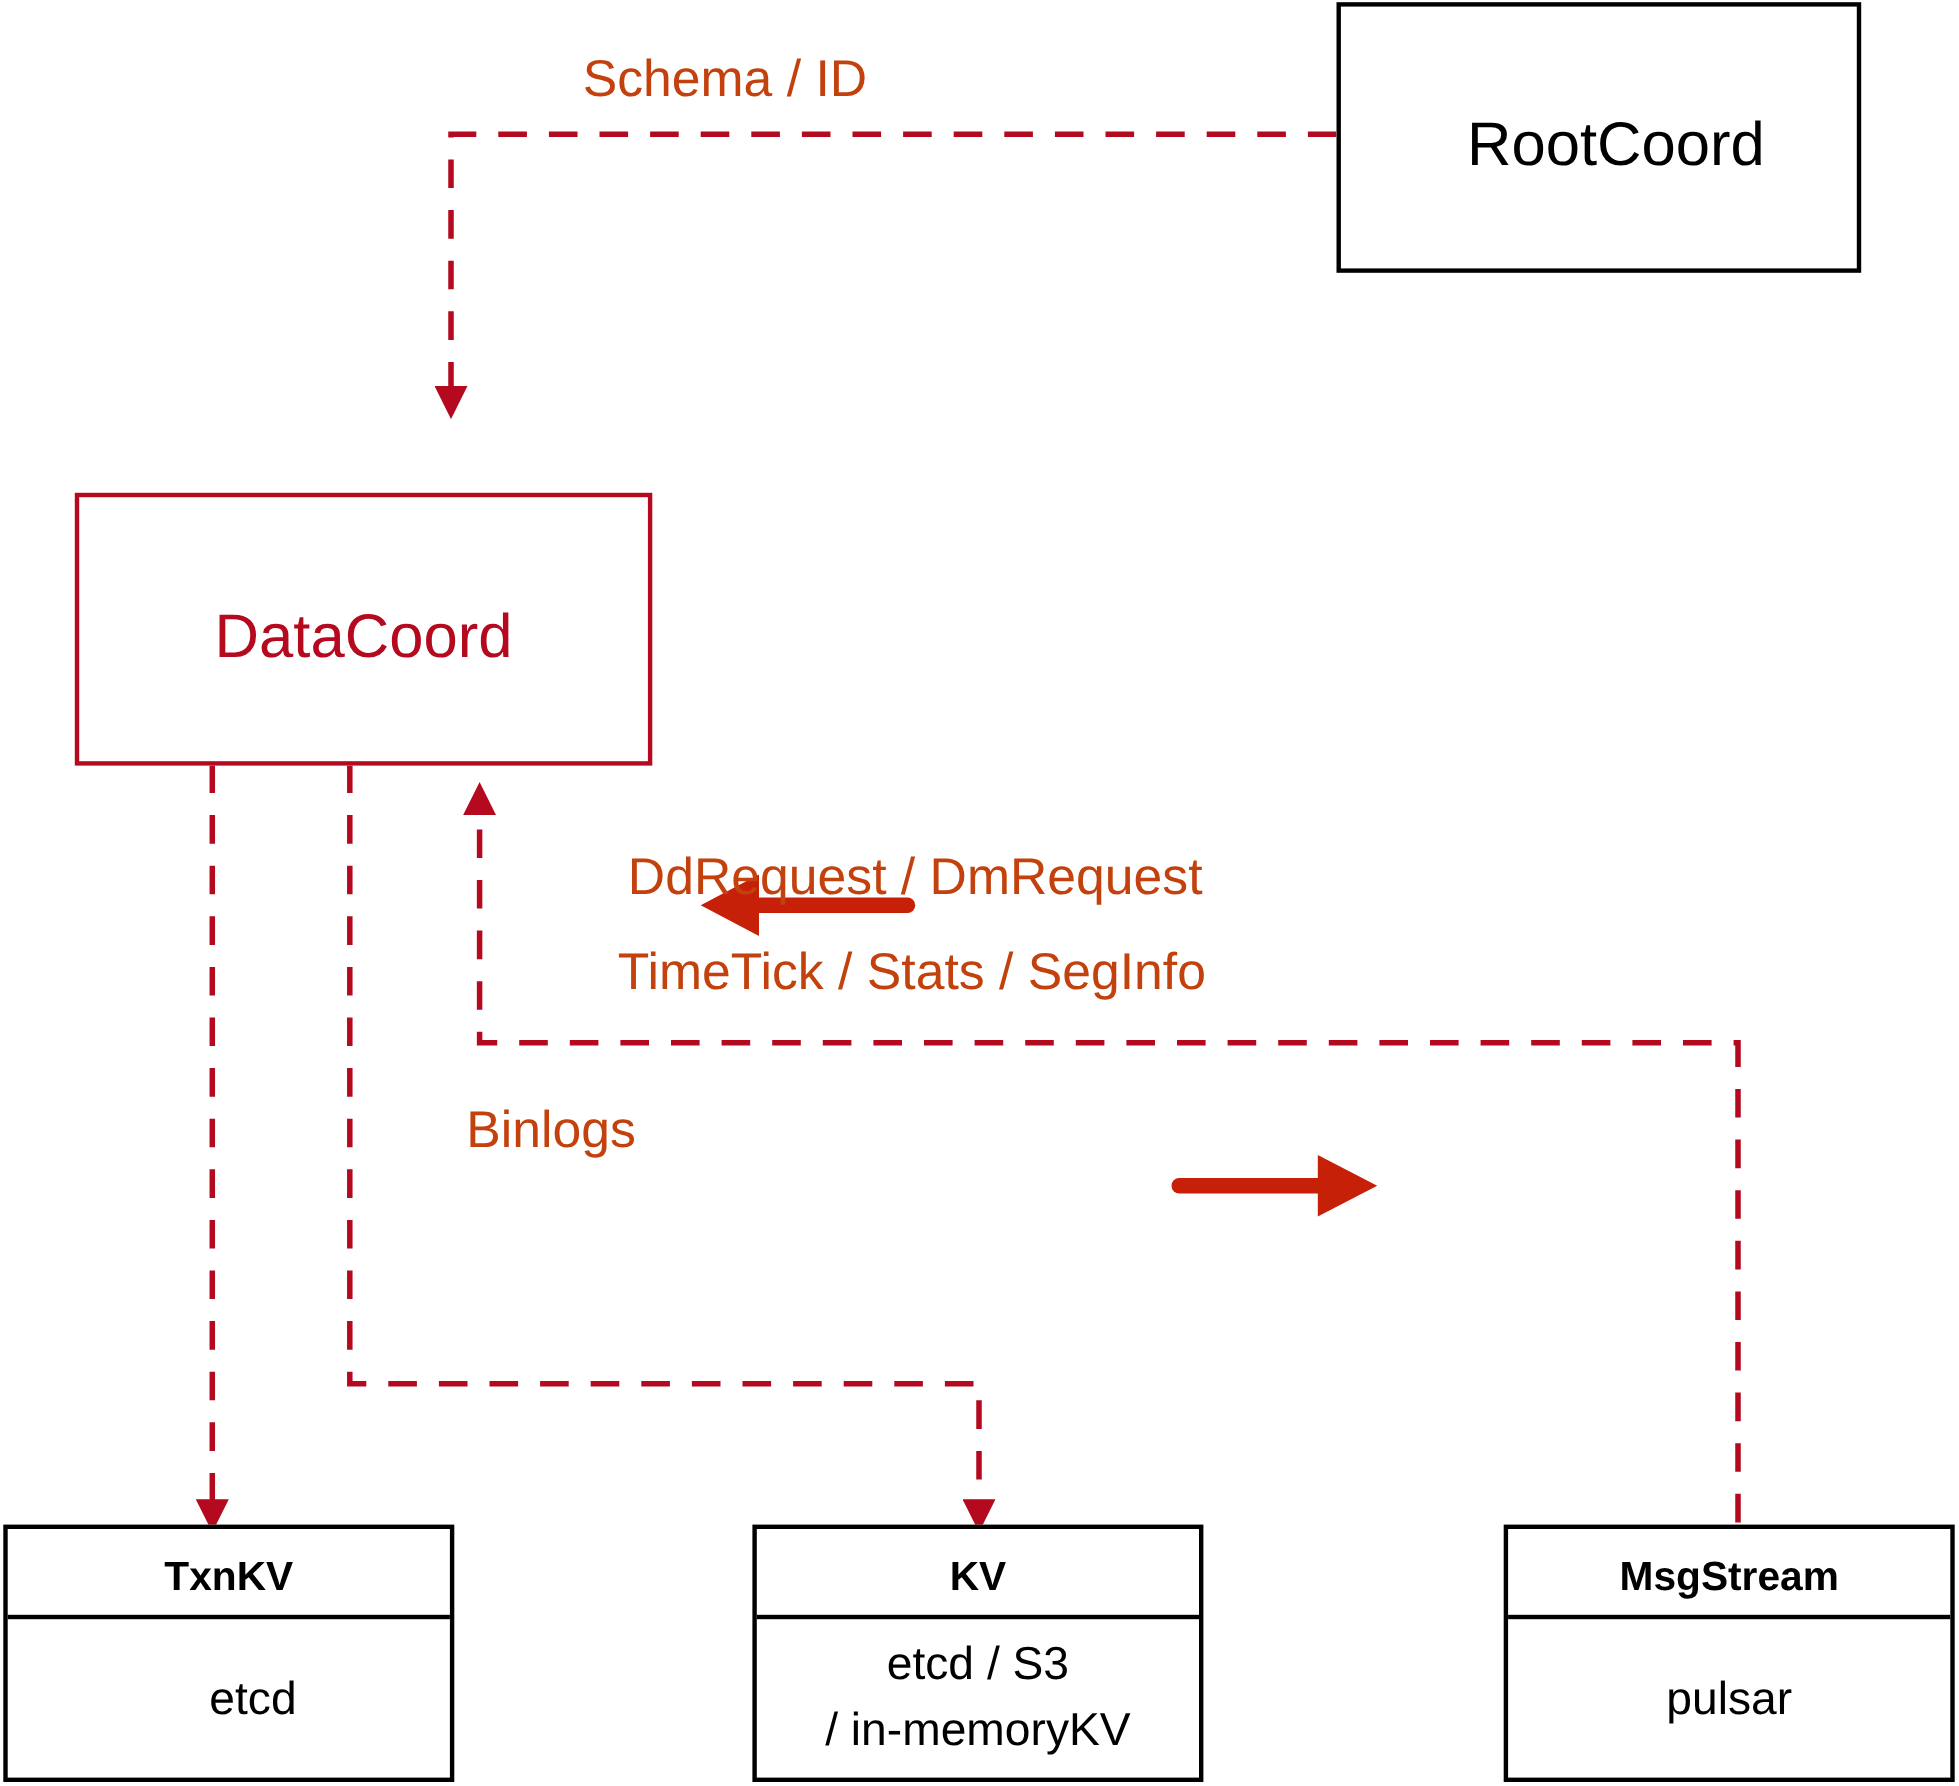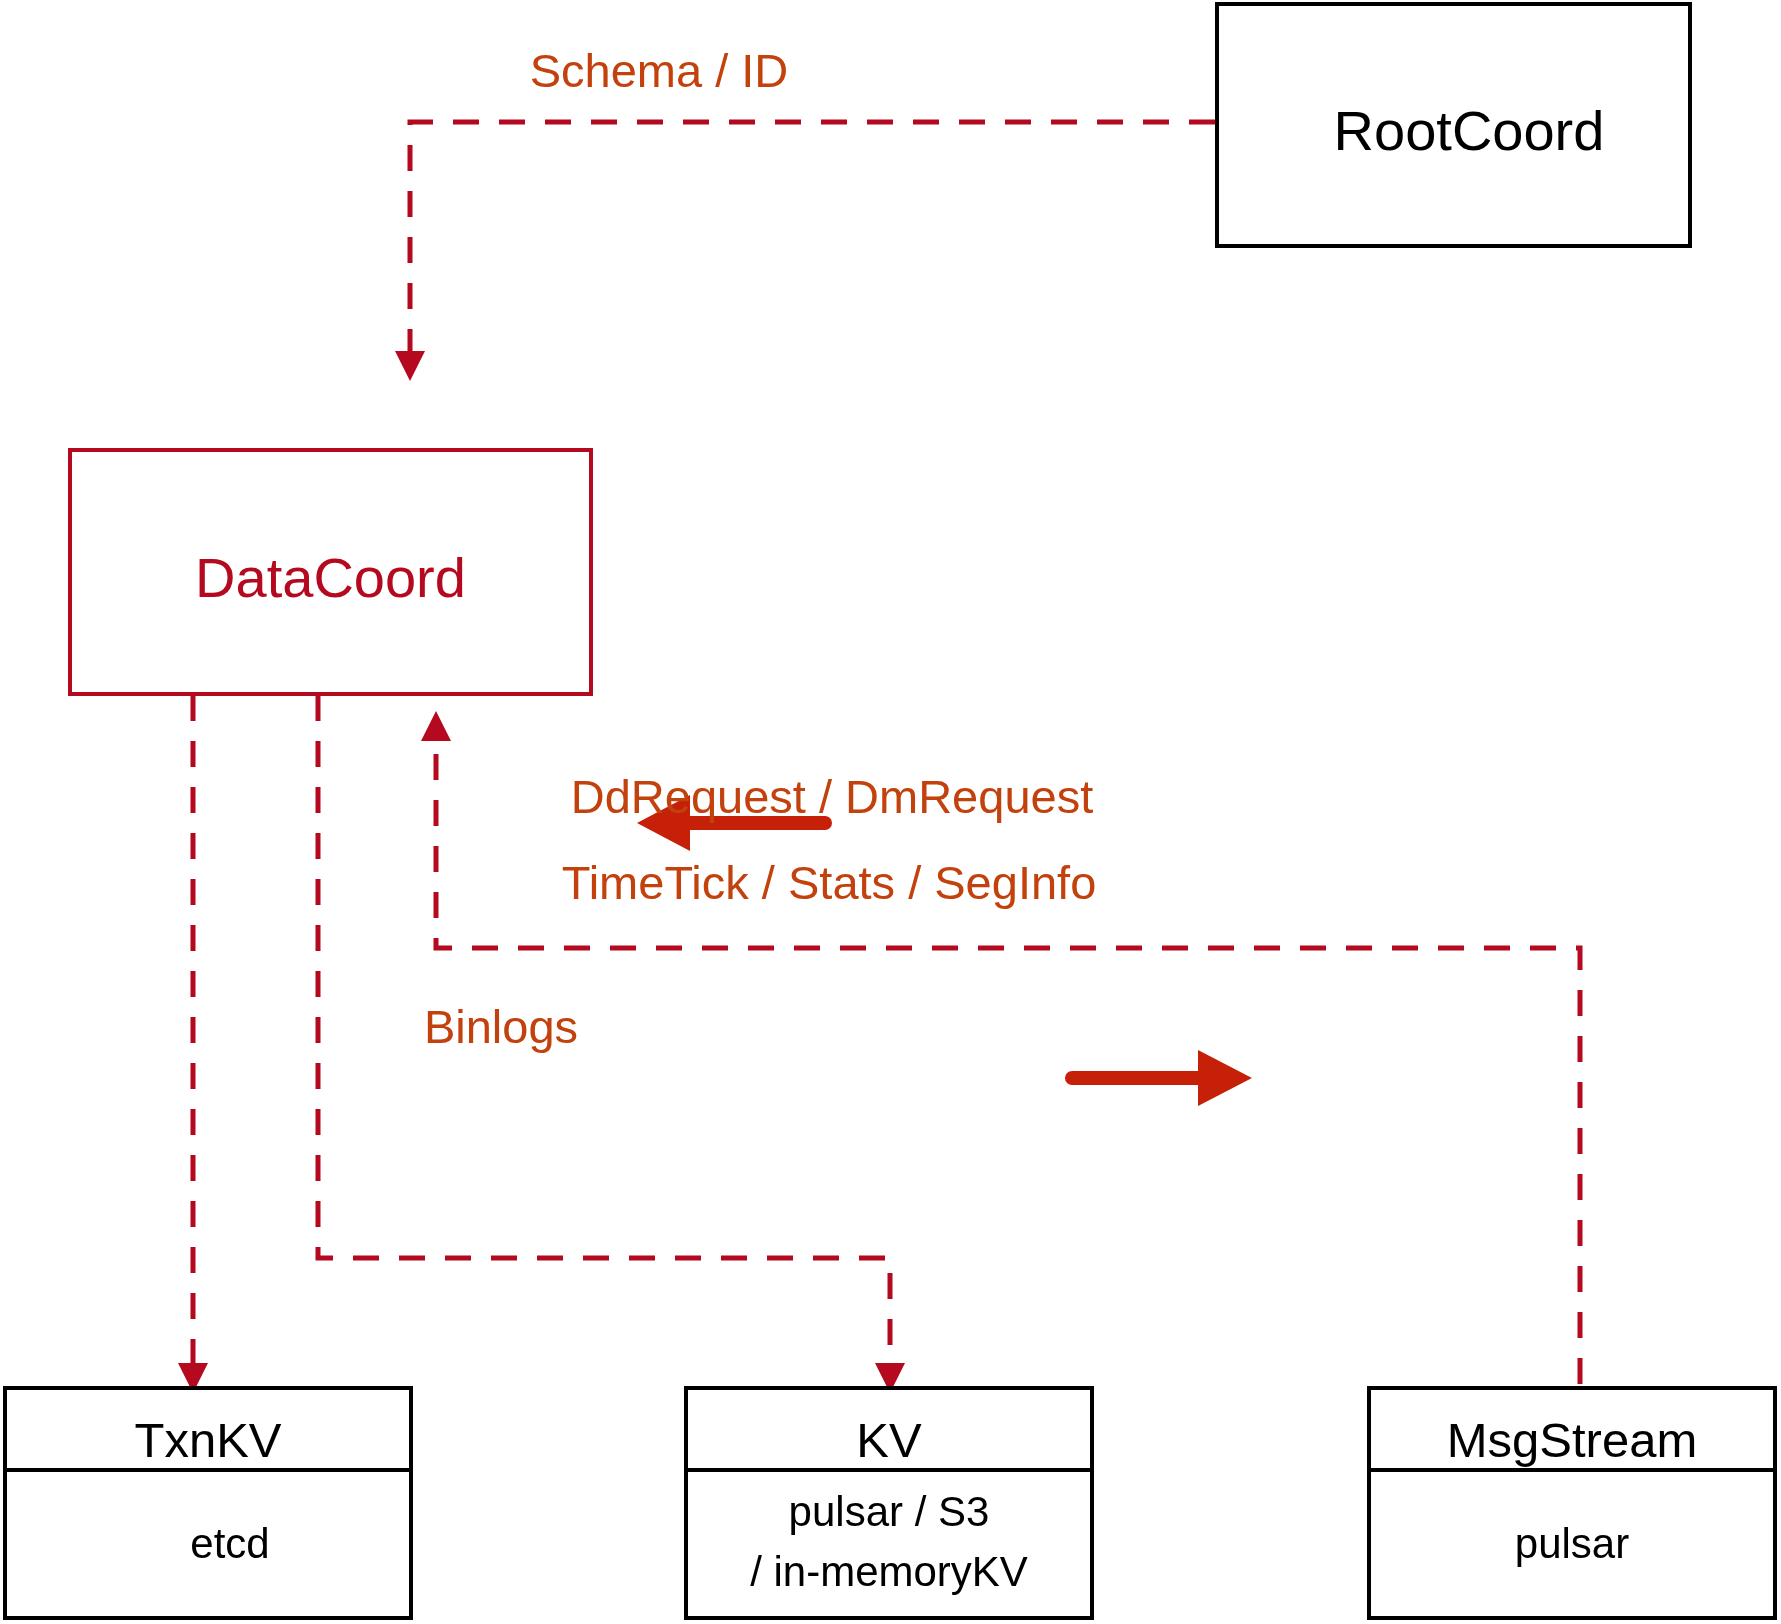--- a/index.html
+++ b/index.html
@@ -8,21 +8,21 @@
   .box{position:absolute;box-sizing:border-box;background:#fff;}
   .box-black{border:4px solid #000;}
   .box-red{border:4px solid #b4091e;}
   .box-title{position:absolute;left:0;right:0;text-align:center;}
   .lbl{position:absolute;white-space:nowrap;color:#000;}
   .lbl-center{transform:translateX(-50%);}
   .divider{position:absolute;left:0;right:0;height:0;border-top:4px solid #000;}
   svg.overlay{position:absolute;left:0;top:0;width:1781px;height:1624px;pointer-events:none;}
   .node-label{font-size:56px;color:#000;padding-left:31px;}
   .node-label-red{font-size:56px;color:#b4091e;}
-  .node-head{font-size:49px;font-weight:normal;color:#000;}
+  .node-head{font-size:37px;font-weight:bold;color:#000;}
   .node-sub{font-size:42px;color:#000;}
   .edge-label{font-size:47px;color:#c2410c;}
 </style>
 </head>
 <body>
 
 <div id="canvas">
 
   <svg class="overlay" viewBox="0 0 1781 1624">
     <defs>
@@ -68,21 +68,21 @@
 
   <div class="box box-black" style="left:3px; top:1386px; width:410px; height:234px;">
     <div class="box-title node-head" style="top:22px;">TxnKV</div>
     <div class="divider" style="top:78px;"></div>
     <div class="box-title node-sub" style="top:130px;margin-left:44px;">etcd</div>
   </div>
 
   <div class="box box-black" style="left:684px; top:1386px; width:410px; height:234px;">
     <div class="box-title node-head" style="top:22px;">KV</div>
     <div class="divider" style="top:78px;"></div>
-    <div class="box-title node-sub" style="top:98px;">pulsar / S3</div>
+    <div class="box-title node-sub" style="top:98px;">etcd / S3</div>
     <div class="box-title node-sub" style="top:158px;">/ in-memoryKV</div>
   </div>
 
   <div class="box box-black" style="left:1367px; top:1386px; width:410px; height:234px;">
     <div class="box-title node-head" style="top:22px;">MsgStream</div>
     <div class="divider" style="top:78px;"></div>
     <div class="box-title node-sub" style="top:130px;">pulsar</div>
   </div>
 
   <div class="lbl lbl-center edge-label" style="left:659px; top:43px;">Schema / ID</div>

